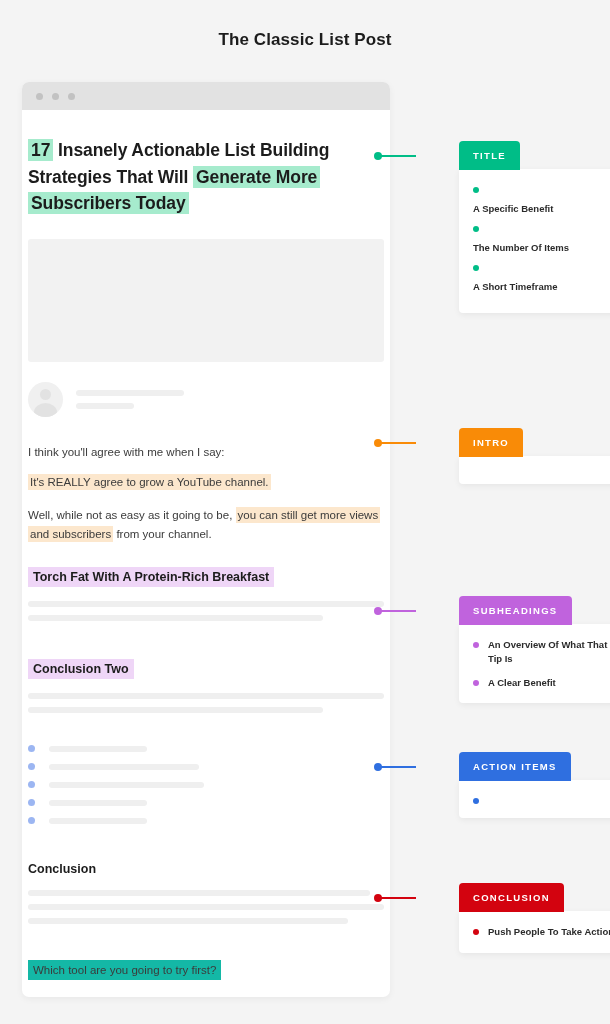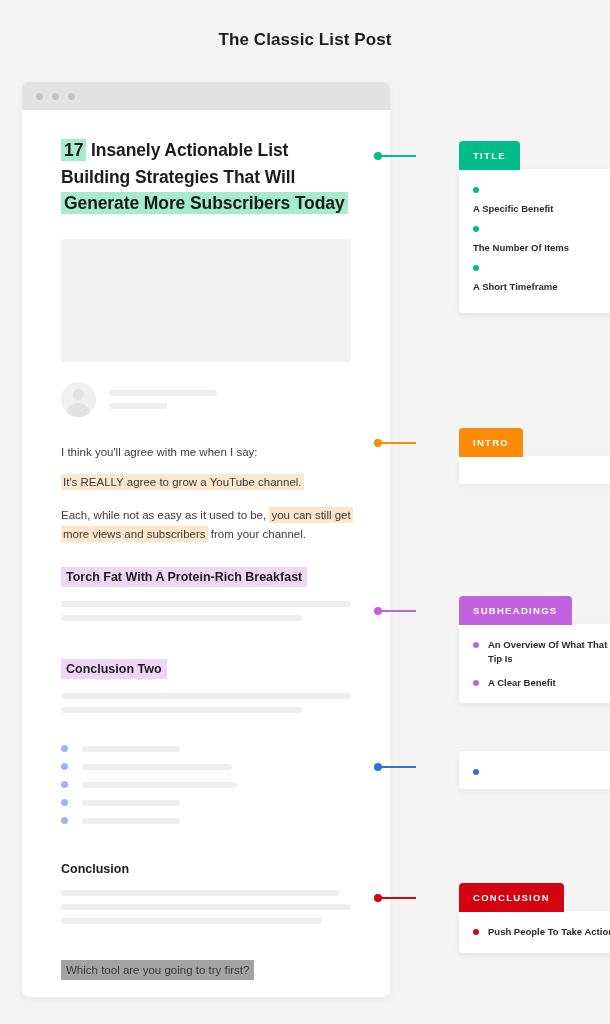--- a/index.html
+++ b/index.html
@@ -48,21 +48,21 @@
     padding-left: 14px;
     gap: 9px;
   }
   .dot {
     width: 7px;
     height: 7px;
     border-radius: 50%;
     background: #c2c2c2;
   }
   .browser-body {
-    padding: 0 39px;
+    padding: 0 6px;
     position: relative;
   }
 
   
   .headline {
     margin-top: 27px;
     font-size: 17.5px;
     font-weight: bold;
     line-height: 1.52;
     color: #1c1c1c;
@@ -186,21 +186,21 @@
 
   
   .conclusion-head {
     margin-top: 38px;
     font-size: 12.5px;
     font-weight: bold;
     color: #1c1c1c;
   }
   .hl-pink {
     display: inline-block;
-    background: #a3a3a3;
+    background: #14b8a6;
     padding: 4px 5px;
     font-size: 11.5px;
     color: #3b3b3b;
     margin-top: 28px;
   }
 
   
   .callout {
     position: absolute;
     left: 415px;
@@ -300,21 +300,21 @@
       </div>
     </div>
 
     
     <div class="para p1">I think you'll agree with me when I say:</div>
 
     <div class="para p2">
       <span class="hl-orange">It's REALLY agree to grow a YouTube channel.</span>
     </div>
 
-    <div class="para p3"><span>Each, while not as easy as it used to be, </span><span class="hl-orange">you can still get more views and subscribers</span><span> from your channel.</span></div>
+    <div class="para p3"><span>Well, while not as easy as it going to be, </span><span class="hl-orange">you can still get more views and subscribers</span><span> from your channel.</span></div>
 
     
     <div class="sub1">
       <span class="subhead">Torch Fat With A Protein-Rich Breakfast</span>
     </div>
     <div class="text-lines">
       <div class="tline full"></div>
       <div class="tline w83"></div>
     </div>
 
@@ -416,20 +416,21 @@
       <span class="co-text">An Overview Of What That Tip Is</span>
     </div>
     <div class="co-item">
       <span class="co-dot" style="background:#c063dd"></span>
       <span class="co-text">A Clear Benefit</span>
     </div>
   </div>
 </div>
 
 <div class="callout" style="top:752px">
+  <div class="callout-badge" style="background:#2f6fe0">ACTION ITEMS</div>
   <div class="callout-card">
     <div class="co-item">
       <span class="co-dot" style="background:#2f6fe0"></span>
     </div>
   </div>
 </div>
 
 <div class="callout" style="top:883px">
   <div class="callout-badge" style="background:#d3030f">CONCLUSION</div>
   <div class="callout-card">

